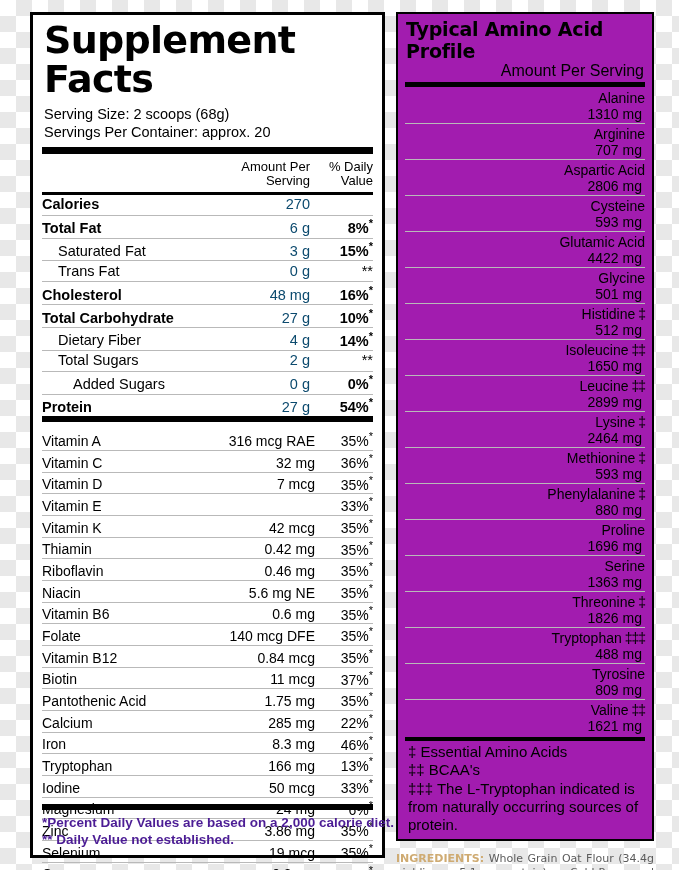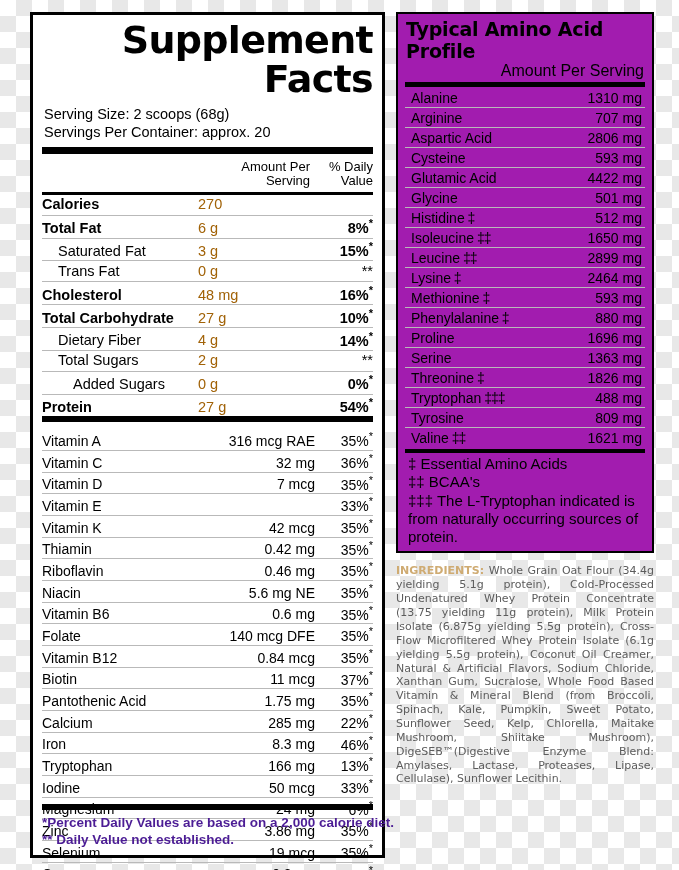--- a/index.html
+++ b/index.html
@@ -33,21 +33,20 @@
     padding: 4px 9px 0 9px;
   }
   #sf-title {
     font-size: 38px;
     font-weight: bold;
     letter-spacing: -0.7px;
     line-height: 1.02;
     color: #000;
     margin: 2px 0 6px 2px;
     font-family: "DejaVu Sans", sans-serif;
-    text-align: right;
   }
   .serving-line {
     font-size: 14.5px;
     color: #000;
     line-height: 1.28;
     margin-left: 2px;
     white-space: nowrap;
   }
   .rule-thick {
     border-top: 7px solid #000;
@@ -91,23 +90,23 @@
     flex: 1 1 auto;
     font-size: 14.5px;
     color: #000;
     white-space: nowrap;
   }
   .nrow.bold .nname { font-weight: bold; }
   .nrow.ind1 .nname { padding-left: 16px; }
   .nrow.ind2 .nname { padding-left: 31px; }
   .namt {
     width: 112px;
-    text-align: left;
+    text-align: right;
     font-size: 14.5px;
-    color: #a16207;
+    color: #0c4a6e;
     white-space: nowrap;
   }
   .ndv {
     width: 63px;
     text-align: right;
     font-size: 14.5px;
     color: #000;
     white-space: nowrap;
     font-weight: bold;
   }
@@ -191,20 +190,21 @@
   .aa-rule-bot {
     border-top: 4px solid #000;
     margin: 2px 0 2px 0;
   }
   .arow {
     display: flex;
     align-items: flex-end;
     border-bottom: 1px solid #b9b9b9;
     padding: 1.5px 0;
     min-height: 16px;
+    flex-direction: column;
   }
   .arow.last { border-bottom: none; }
   .aname {
     flex: 1 1 auto;
     font-size: 14px;
     color: #000;
     padding-left: 6px;
     white-space: nowrap;
   }
   .aamt {

